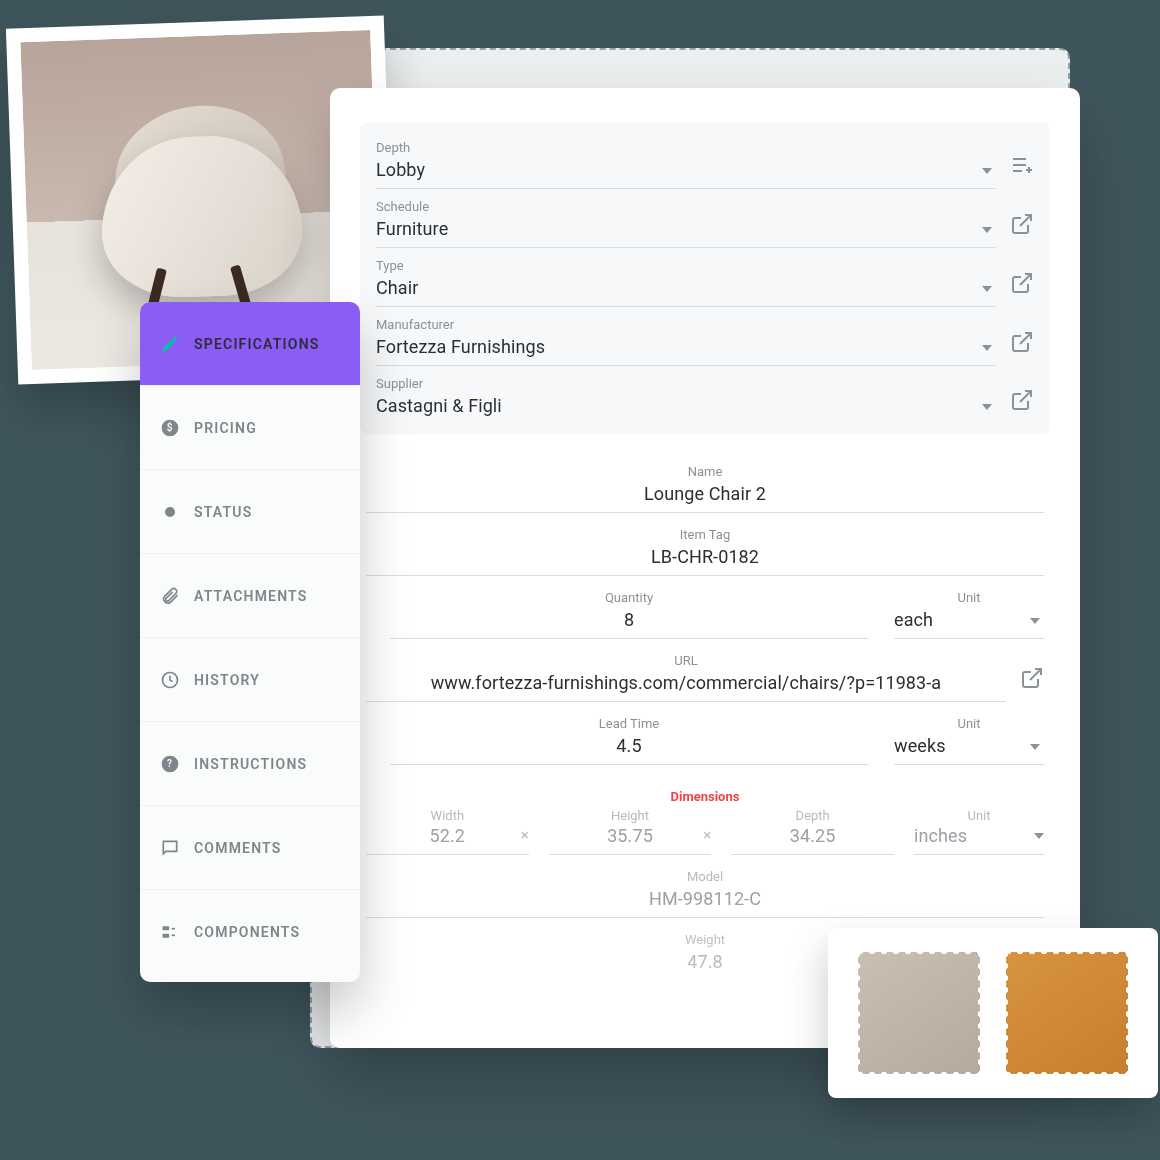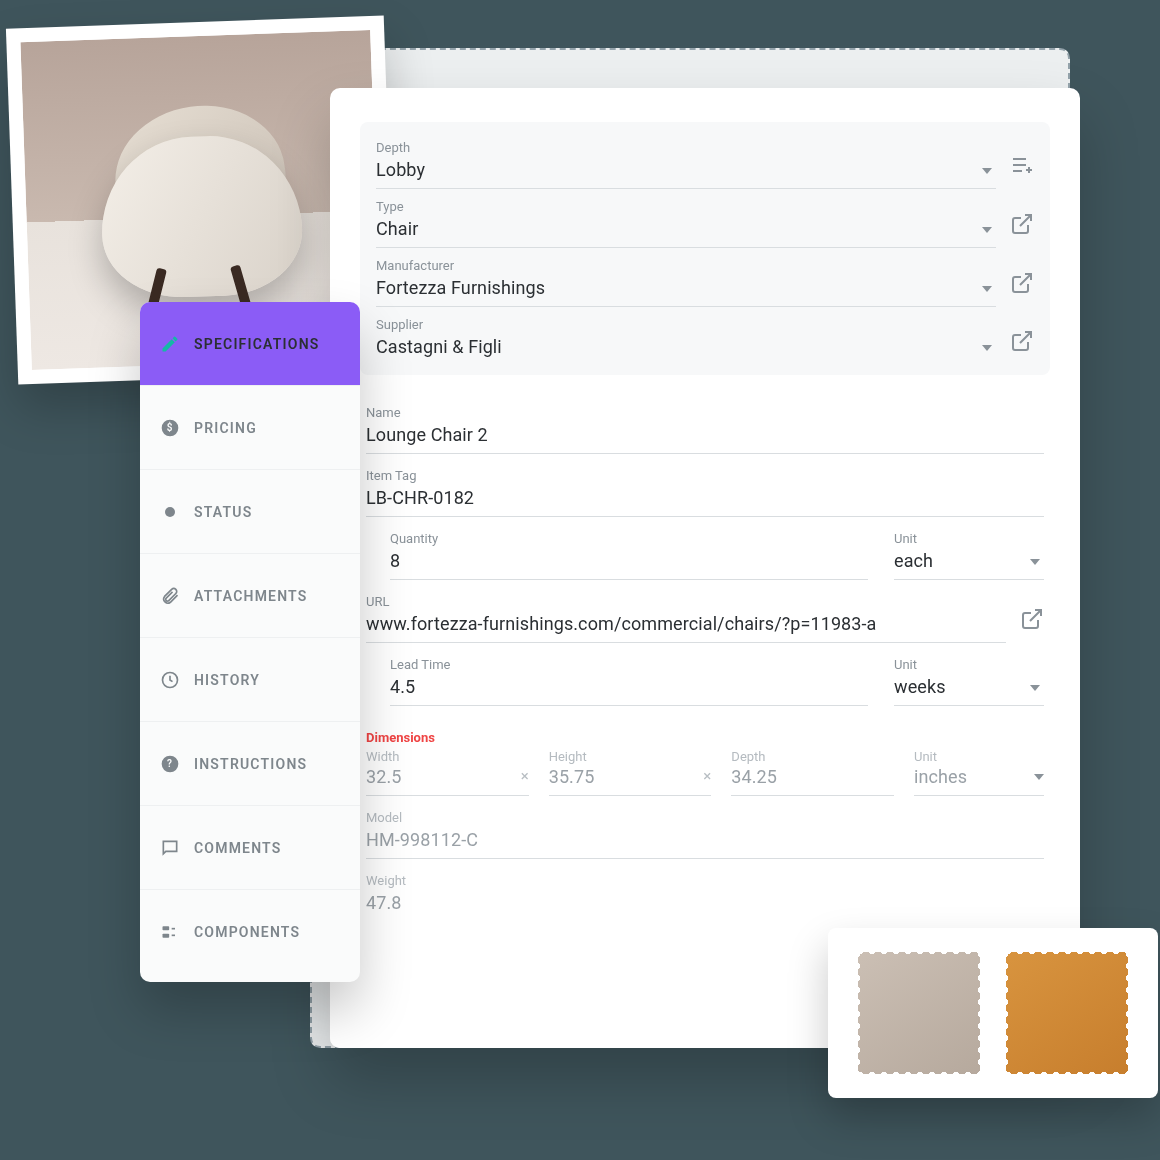--- a/index.html
+++ b/index.html
@@ -68,21 +68,21 @@
     .field-label { font-size:13px; color:#8a9299; margin-bottom:4px; display:block; }
     .field-value { font-size:18px; color:#2b2f33; letter-spacing:0.1px; }
     .caret {
       width:0;height:0;border-left:5px solid transparent;border-right:5px solid transparent;
       border-top:6px solid #8a9299; display:inline-block; margin-left:6px;
     }
     .field .caret { position:absolute; right:4px; bottom:14px; }
     .side-icon { width:24px; height:24px; color:#8a9299; flex:0 0 auto; cursor:pointer; }
     .side-icon svg { width:100%; height:100%; }
 
-    .main-fields { padding:18px 6px 0 6px; }
+    .main-fields { padding:18px 6px 0 6px;text-align:center; }
     .row-split { display:flex; gap:26px;margin-left:24px; }
     .row-split .col { flex:1; }
     .row-split .col-narrow { flex:0 0 150px; }
     .sel .field-value { display:flex; align-items:center; justify-content:space-between; }
     .dim-row { display:flex; gap:20px; margin-top:4px; }
     .dim-col { flex:1; border-bottom:1px solid #d9dde0; padding-bottom:8px; position:relative; }
     .dim-col .x { position:absolute; right:0; bottom:10px; color:#b8bec3; font-size:15px; }
     .dim-col .field-label { margin-bottom:2px; }
     .dim-col .field-value, .faded .field-value { color:#9aa1a7; }
     .faded .field-label { color:#b5bbc0; }
@@ -170,20 +170,32 @@
         <span class="field-value">Lobby</span>
         <span class="caret"></span>
       </div>
       <span class="side-icon">
         <svg viewBox="0 0 24 24" fill="none" stroke="currentColor" stroke-width="2">
             <path d="M3 6h13M3 12h13M3 18h9M19 14v6M16 17h6"></path>
           </svg>
       </span>
     </div>
 
+    <div class="field-row">
+      <div class="field sel">
+        <span class="field-label">Schedule</span>
+        <span class="field-value">Furniture</span>
+        <span class="caret"></span>
+      </div>
+      <span class="side-icon">
+        <svg viewBox="0 0 24 24" fill="none" stroke="currentColor" stroke-width="2">
+            <path d="M15 3h6v6M10 14L21 3M18 13v6a2 2 0 0 1-2 2H5a2 2 0 0 1-2-2V8a2 2 0 0 1 2-2h6"></path>
+          </svg>
+      </span>
+    </div>
 
     <div class="field-row">
       <div class="field sel">
         <span class="field-label">Type</span>
         <span class="field-value">Chair</span>
         <span class="caret"></span>
       </div>
       <span class="side-icon">
         <svg viewBox="0 0 24 24" fill="none" stroke="currentColor" stroke-width="2">
             <path d="M15 3h6v6M10 14L21 3M18 13v6a2 2 0 0 1-2 2H5a2 2 0 0 1-2-2V8a2 2 0 0 1 2-2h6"></path>
@@ -266,21 +278,21 @@
             <span>weeks</span>
             <span class="caret"></span>
           </span>
       </div>
     </div>
 
     <div class="section-label">Dimensions</div>
     <div class="dim-row">
       <div class="dim-col faded">
         <span class="field-label">Width</span>
-        <span class="field-value">32.5</span>
+        <span class="field-value">52.2</span>
         <span class="x">×</span>
       </div>
       <div class="dim-col faded">
         <span class="field-label">Height</span>
         <span class="field-value">35.75</span>
         <span class="x">×</span>
       </div>
       <div class="dim-col faded">
         <span class="field-label">Depth</span>
         <span class="field-value">34.25</span>

